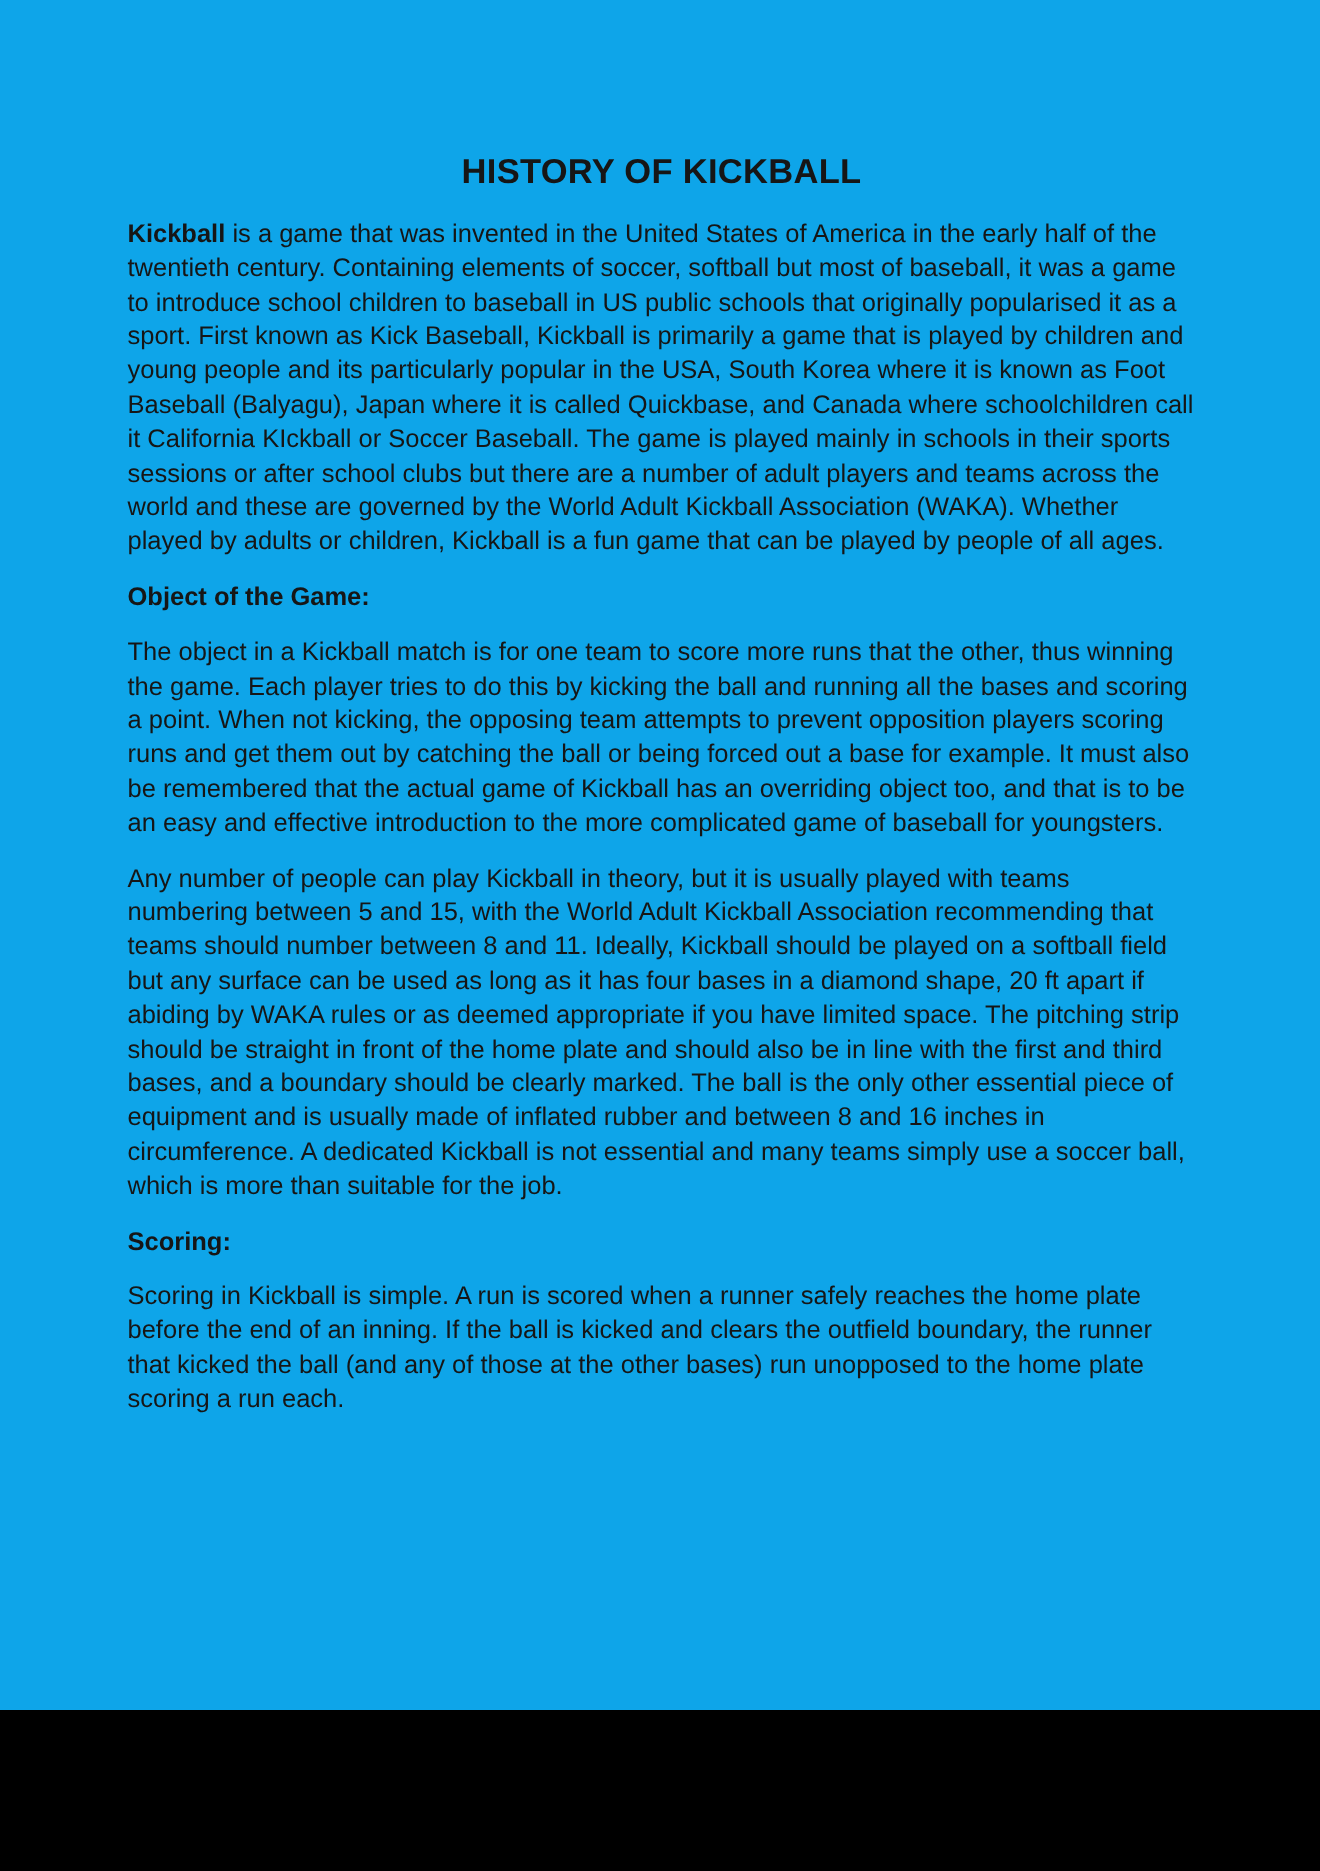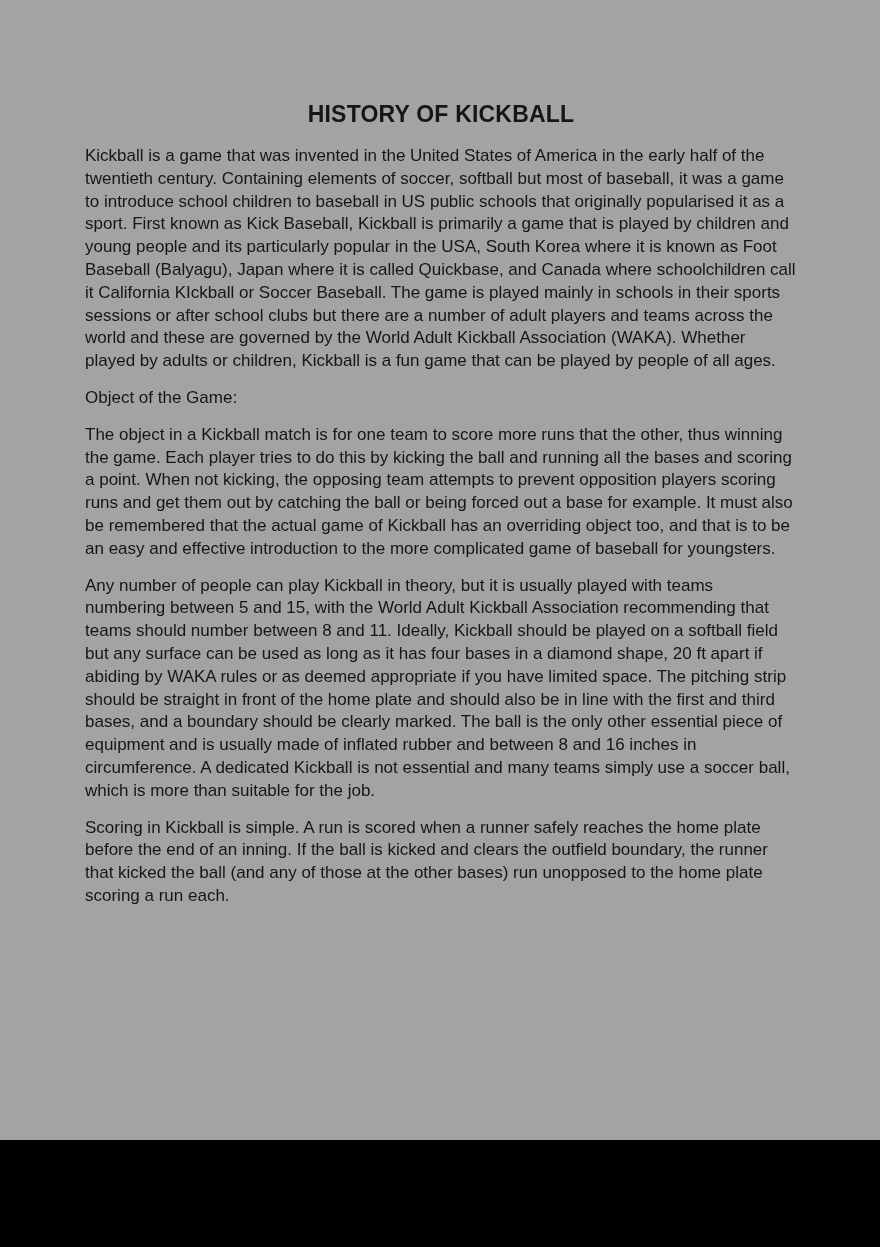--- a/index.html
+++ b/index.html
@@ -9,21 +9,21 @@
   }
   body {
     width: 880px;
     height: 1247px;
     overflow: hidden;
     font-family: "Liberation Sans", "DejaVu Sans", sans-serif;
   }
   .page {
     width: 880px;
     height: 1140px;
-    background: #a3a3a3;
+    background: #0ea5e9;
     box-sizing: border-box;
   }
   .content {
     box-sizing: border-box;
     padding: 101px 83px 0 85px;
     color: #161616;
   }
   h1.doc-title {
     font-size: 23px;
     line-height: 27px;
@@ -34,25 +34,25 @@
   }
   p.body-text {
     font-size: 17px;
     line-height: 22.8px;
     margin: 0 0 14px 0;
     font-weight: normal;
   }
   h2.section-heading {
     font-size: 17px;
     line-height: 22.8px;
-    font-weight: normal;
+    font-weight: bold;
     margin: 0 0 14px 0;
   }
   .lead-word {
-    font-weight: normal;
+    font-weight: bold;
   }
   .bottom-strip {
     width: 880px;
     height: 107px;
     background: #000000;
   }
 </style>
 </head>
 <body>
 
@@ -63,19 +63,20 @@
 
     <p class="body-text"><span class="lead-word">Kickball</span><span> is a game that was invented in the United States of America in the early half of the twentieth century. Containing elements of soccer, softball but most of baseball, it was a game to introduce school children to baseball in US public schools that originally popularised it as a sport. First known as Kick Baseball, Kickball is primarily a game that is played by children and young people and its particularly popular in the USA, South Korea where it is known as Foot Baseball (Balyagu), Japan where it is called Quickbase, and Canada where schoolchildren call it California KIckball or Soccer Baseball. The game is played mainly in schools in their sports sessions or after school clubs but there are a number of adult players and teams across the world and these are governed by the World Adult Kickball Association (WAKA). Whether played by adults or children, Kickball is a fun game that can be played by people of all ages.</span></p>
 
     <h2 class="section-heading">Object of the Game:</h2>
 
     <p class="body-text">The object in a Kickball match is for one team to score more runs that the other, thus winning the game. Each player tries to do this by kicking the ball and running all the bases and scoring a point. When not kicking, the opposing team attempts to prevent opposition players scoring runs and get them out by catching the ball or being forced out a base for example. It must also be remembered that the actual game of Kickball has an overriding object too, and that is to be an easy and effective introduction to the more complicated game of baseball for youngsters.</p>
 
 
     <p class="body-text">Any number of people can play Kickball in theory, but it is usually played with teams numbering between 5 and 15, with the World Adult Kickball Association recommending that teams should number between 8 and 11. Ideally, Kickball should be played on a softball field but any surface can be used as long as it has four bases in a diamond shape, 20 ft apart if abiding by WAKA rules or as deemed appropriate if you have limited space. The pitching strip should be straight in front of the home plate and should also be in line with the first and third bases, and a boundary should be clearly marked. The ball is the only other essential piece of equipment and is usually made of inflated rubber and between 8 and 16 inches in circumference. A dedicated Kickball is not essential and many teams simply use a soccer ball, which is more than suitable for the job.</p>
 
+    <h2 class="section-heading">Scoring:</h2>
 
     <p class="body-text">Scoring in Kickball is simple. A run is scored when a runner safely reaches the home plate before the end of an inning. If the ball is kicked and clears the outfield boundary, the runner that kicked the ball (and any of those at the other bases) run unopposed to the home plate scoring a run each.</p>
 
   </div>
 </div>
 
 <div class="bottom-strip"></div>
 
 </body></html>

